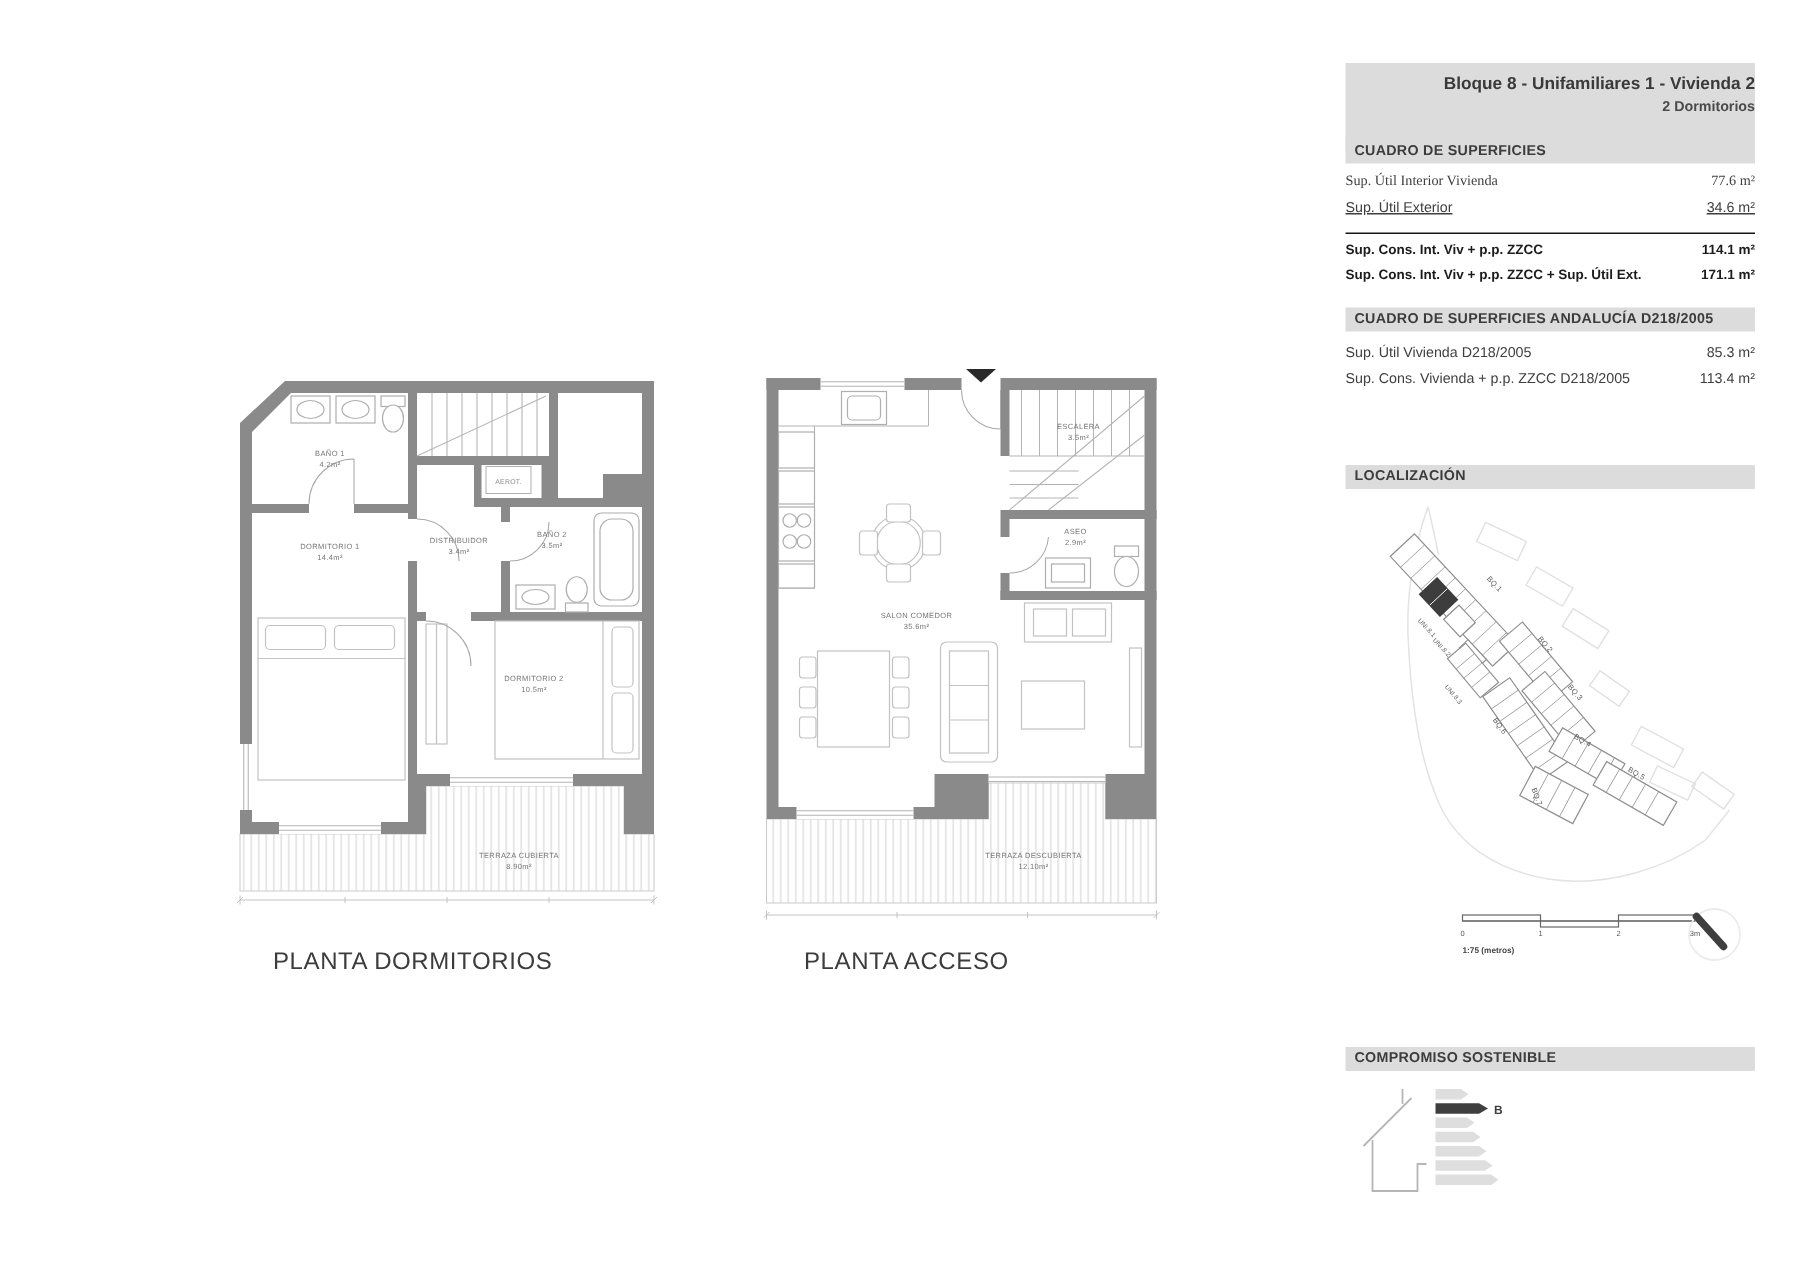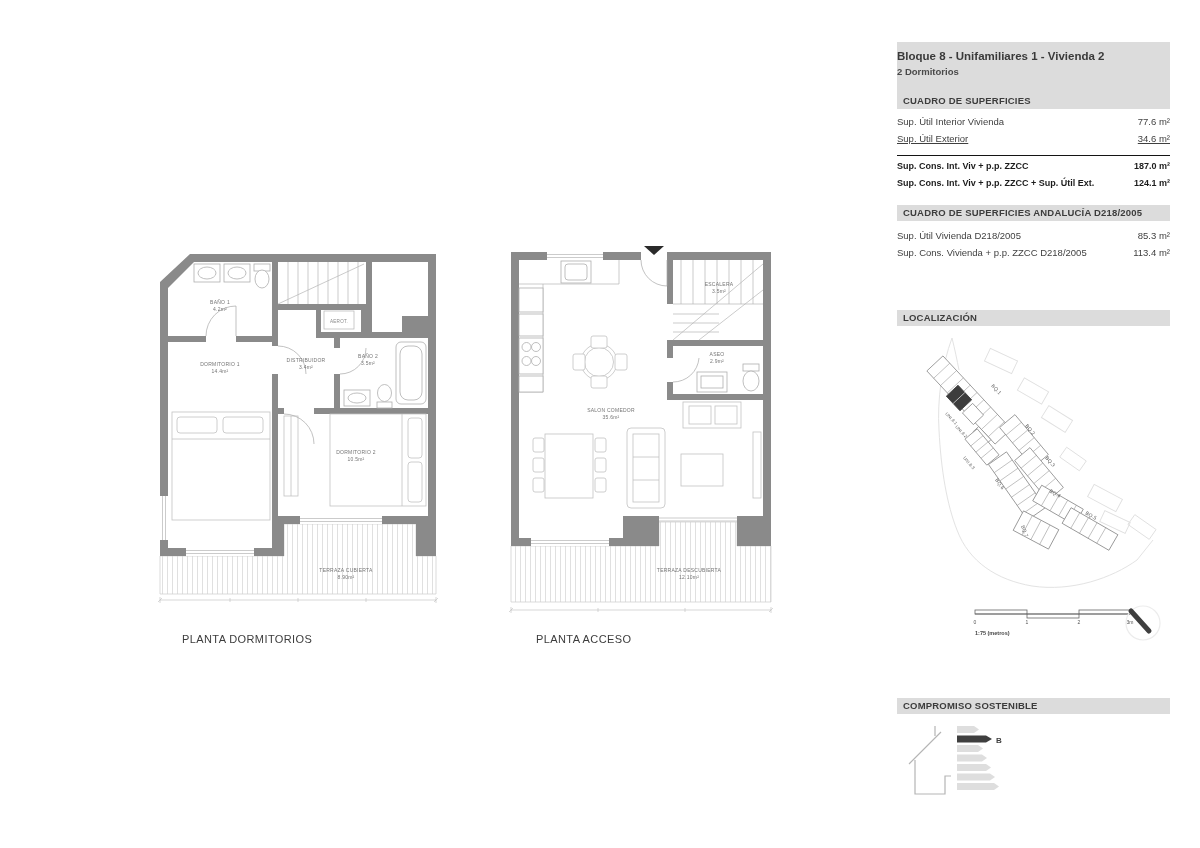--- a/index.html
+++ b/index.html
@@ -1,34 +1,34 @@
 <!DOCTYPE html>
 <html><head>
 <meta charset="utf-8">
 <style>
   html,body{margin:0;padding:0;background:#ffffff;}
   .page{position:relative;width:1200px;height:848px;background:#ffffff;overflow:hidden;
         font-family:"Liberation Sans", sans-serif;color:#3f3f3f;}
   .abs{position:absolute;}
   
-  .plan-title{position:absolute;font-size:11px;letter-spacing:.4px;color:#3c3c3c;padding-left:29px;}
+  .plan-title{position:absolute;font-size:16px;letter-spacing:.4px;color:#3c3c3c;padding-left:29px;}
   svg text{font-family:"Liberation Sans", sans-serif;}
   .rlabel{font-size:5px;fill:#757575;letter-spacing:.25px;text-anchor:middle;}
   .rlabel2{font-size:4.6px;fill:#8a8a8a;letter-spacing:.2px;text-anchor:middle;}
   .fix{fill:#ffffff;stroke:#aeaeae;stroke-width:.8;}
   .furn{fill:#ffffff;stroke:#c2c2c2;stroke-width:.8;}
   .thin{fill:none;stroke:#b4b4b4;stroke-width:.7;}
   .arc{fill:none;stroke:#a8a8a8;stroke-width:.7;}
   .dim{fill:none;stroke:#bdbdbd;stroke-width:.6;}
   
   .sidebar{position:absolute;left:897px;top:0;width:273px;height:848px;}
   .band{position:absolute;left:0;width:273px;height:16px;background:#dcdcdc;
         font-size:9.5px;font-weight:bold;line-height:16px;padding-left:6px;
         letter-spacing:.2px;box-sizing:border-box;color:#3c3c3c;}
-  .hdr{position:absolute;left:0;top:42px;width:273px;height:56px;background:#dcdcdc;text-align:left;}
+  .hdr{position:absolute;left:0;top:42px;width:273px;height:56px;background:#dcdcdc;text-align:right;}
   .hdr .t{font-size:11.5px;font-weight:600;padding-top:8px;color:#3a3a3a;}
   .hdr .s{font-size:9.5px;margin-top:4px;color:#4a4a4a;font-weight:bold;}
   .row{position:absolute;left:0;width:273px;display:flex;justify-content:space-between;
        font-size:9.5px;color:#3f3f3f;}
   .row .v{white-space:nowrap;}
   .row.b{font-weight:bold;font-size:9px;color:#1c1c1c;}
   .divider{position:absolute;left:0;width:273px;border-top:1.6px solid #141414;}
   .maplabel{font-size:5px;fill:#5c5c5c;letter-spacing:.2px;}
   .maplabel-sm{font-size:4.3px;fill:#5c5c5c;letter-spacing:.1px;}
   .scl{font-size:5px;fill:#555;text-anchor:middle;}
@@ -260,38 +260,38 @@
 
   <div class="sidebar">
 
     <div class="hdr">
       <div class="t">Bloque 8 - Unifamiliares 1 - Vivienda 2</div>
       <div class="s">2 Dormitorios</div>
     </div>
 
     <div class="band" style="top:93px;">CUADRO DE SUPERFICIES</div>
 
-    <div class="row" style="top:116px;">
+    <div class="row" style="top:116px;font-family:Liberation Serif, serif;">
       <span>Sup. Útil Interior Vivienda</span>
       <span class="v">77.6 m²</span>
     </div>
     <div class="row" style="top:133px;text-decoration:underline;">
       <span>Sup. Útil Exterior</span>
       <span class="v">34.6 m²</span>
     </div>
 
     <div class="divider" style="top:155px;"></div>
 
     <div class="row b" style="top:161px;">
       <span>Sup. Cons. Int. Viv + p.p. ZZCC</span>
-      <span class="v">187.0 m²</span>
+      <span class="v">114.1 m²</span>
     </div>
     <div class="row b" style="top:178px;">
       <span>Sup. Cons. Int. Viv + p.p. ZZCC + Sup. Útil Ext.</span>
-      <span class="v">124.1 m²</span>
+      <span class="v">171.1 m²</span>
     </div>
 
     <div class="band" style="top:205px;">CUADRO DE SUPERFICIES ANDALUCÍA D218/2005</div>
 
     <div class="row" style="top:230px;">
       <span>Sup. Útil Vivienda D218/2005</span>
       <span class="v">85.3 m²</span>
     </div>
     <div class="row" style="top:247px;">
       <span>Sup. Cons. Vivienda + p.p. ZZCC D218/2005</span>

